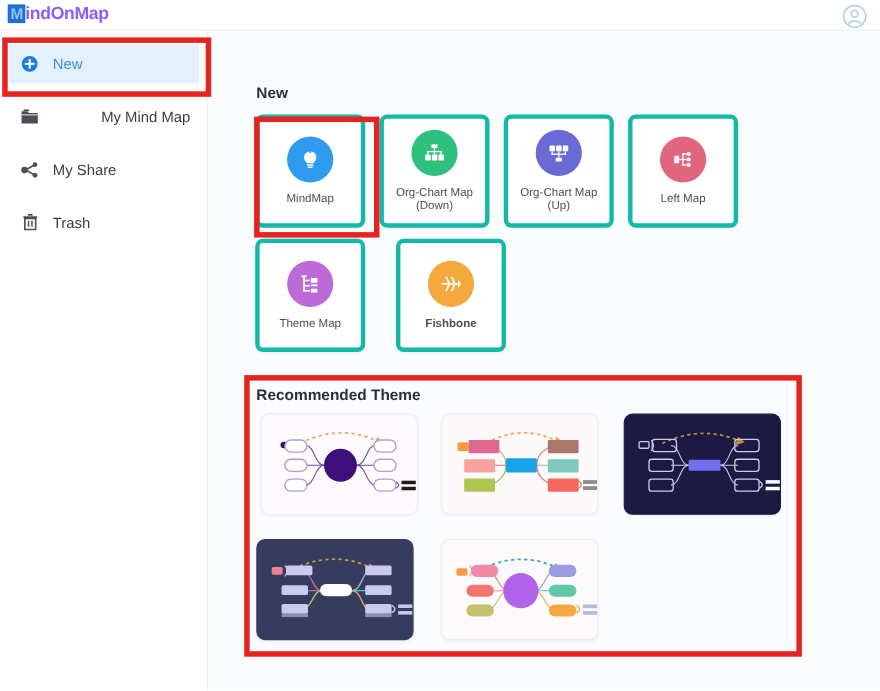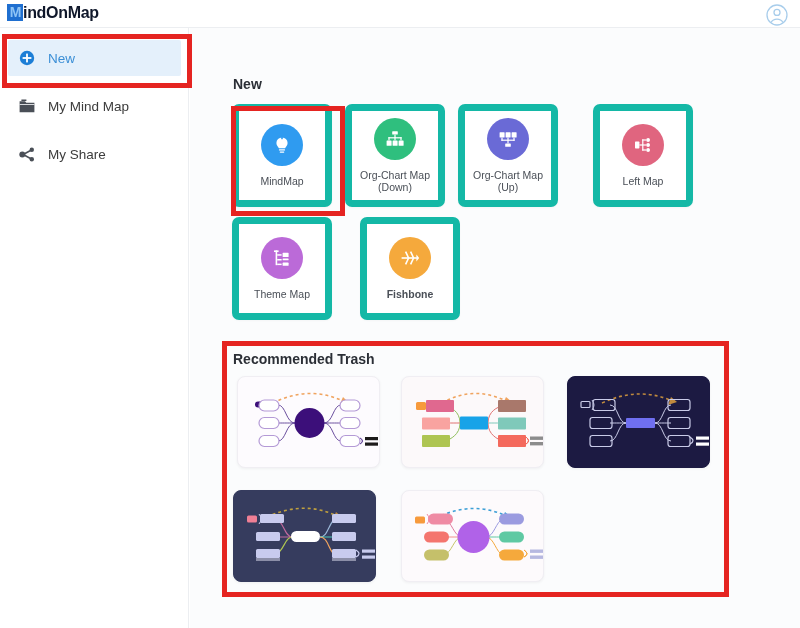--- a/index.html
+++ b/index.html
@@ -16,67 +16,67 @@
     position: absolute; left:0; top:0; width:800px; height:28px;
     background:#ffffff; border-bottom:1px solid #eceef1;
   }
   #logo { position:absolute; left:7px; top:2px; display:flex; align-items:center; height:21px; }
   .logo-m {
     width:16px; height:17px; background:#1f6fd0; color:#8fc4f5;
     font-size:14px; font-weight:bold; line-height:17px; text-align:center;
     font-family:"Liberation Sans", sans-serif; letter-spacing:-1px;
   }
   .logo-text {
-    font-size:16px; font-weight:bold; color:#0f172a; line-height:17px;
+    font-size:16px; font-weight:bold; color:#8b5cf6; line-height:17px;
     letter-spacing:-0.3px; margin-left:0px;
   }
   #avatar { position:absolute; right:12px; top:4px; width:22px; height:22px; }
 
   
   #sidebar {
     position:absolute; left:0; top:28px; width:189px; height:600px;
     background:#ffffff; border-right:1px solid #eceef1;
   }
   .nav-item {
     position:absolute; left:8px; width:173px; height:36px;
     display:flex; align-items:center; border-radius:2px;
     font-size:13.5px; color:#3c3c3c; cursor:pointer;
   }
   .nav-item.active { background:#e4f0fb; color:#3b8fd6; }
   .nav-ico { width:30px; display:flex; align-items:center; justify-content:center; margin-left:4px; }
   .nav-label { margin-left:6px; }
   #nav-new     { top:12px; }
-  #nav-mymap   { top:60px; }
+  #nav-mymap   { top:60px;gap:44px; }
   #nav-myshare { top:108px; }
   #nav-trash   { top:156px; }
 
   
   #main { position:absolute; left:190px; top:28px; width:610px; height:600px; background:#fbfcfd; }
 
   .section-title {
     position:absolute; font-size:14px; font-weight:bold; color:#2b2f36;
   }
   #new-title { left:43px; top:48px; }
 
   .card {
     position:absolute; width:100px; height:103px; background:#ffffff;
-    border:7px solid #14b8a6; border-radius:7px;
+    border:4px solid #14b8a6; border-radius:7px;
     display:flex; flex-direction:column; align-items:center; justify-content:center;
     cursor:pointer; box-shadow:0 1px 2px rgba(0,0,0,0.03);
   }
   .card-ico {
     width:42px; height:42px; border-radius:50%;
     display:flex; align-items:center; justify-content:center; margin-bottom:9px;
   }
   .card-label { font-size:10.5px; color:#4a4f57; text-align:center; line-height:12px; }
 
   #card-mindmap     { left:42px;  top:76px; }
   #card-orgdown     { left:155px; top:76px; }
   #card-orgup       { left:268px; top:76px; }
-  #card-leftmap     { left:403px; top:76px; }
+  #card-leftmap     { left:381px; top:76px; }
   #card-rightmap    { left:494px; top:76px; }
   #card-treemap     { left:42px;  top:189px; }
   #card-fishbone    { left:170px; top:189px;font-weight:bold; }
 
   
   #rec-title { left:43px; top:323px; }
   .theme-card {
     position:absolute; width:143px; height:92px; border-radius:8px;
     border:1px solid #f0eef3; overflow:hidden; cursor:pointer;
     box-shadow:0 1px 3px rgba(0,0,0,0.05);
@@ -142,20 +142,32 @@
           <line x1="4.2" y1="7.5" x2="12.4" y2="3.0" stroke="#4a4f57" stroke-width="1.5"></line>
           <line x1="4.2" y1="7.5" x2="12.4" y2="12.0" stroke="#4a4f57" stroke-width="1.5"></line>
           <circle cx="3.3" cy="7.5" r="3.0" fill="#4a4f57"></circle>
           <circle cx="12.8" cy="2.7" r="2.2" fill="#4a4f57"></circle>
           <circle cx="12.8" cy="12.3" r="2.2" fill="#4a4f57"></circle>
         </svg>
       </span>
       <span class="nav-label">My Share</span>
     </div>
 
+    <div id="nav-trash" class="nav-item">
+      <span class="nav-ico">
+        <svg width="15" height="16" viewBox="0 0 15 16">
+          <rect x="1.2" y="2.6" width="12.6" height="1.7" fill="#4a4f57"></rect>
+          <rect x="5.4" y="0.5" width="4.2" height="1.6" fill="#4a4f57"></rect>
+          <path d="M2.6 4.6 h9.8 v10.0 h-9.8 z" fill="none" stroke="#4a4f57" stroke-width="1.5"></path>
+          <rect x="5.3" y="6.6" width="1.3" height="5.6" fill="#4a4f57"></rect>
+          <rect x="8.4" y="6.6" width="1.3" height="5.6" fill="#4a4f57"></rect>
+        </svg>
+      </span>
+      <span class="nav-label">Trash</span>
+    </div>
   </div>
 
   <div id="main">
 
     <div id="new-title" class="section-title">New</div>
 
     <div id="card-mindmap" class="card">
       <div class="card-ico" style="background:#2f9bf0;">
         <svg width="22" height="22" viewBox="0 0 22 22">
           <path d="M11 3.4 a5.6 5.6 0 0 1 5.6 5.6 c0 2.6 -1.9 3.9 -2.5 5.3 h-6.2 c-0.6 -1.4 -2.5 -2.7 -2.5 -5.3 A5.6 5.6 0 0 1 11 3.4 z" fill="#ffffff"></path>
@@ -242,21 +254,21 @@
           <line x1="6.6" y1="4.6" x2="9.6" y2="11.0" stroke="#ffffff" stroke-width="1.6"></line>
           <line x1="11.6" y1="4.6" x2="14.6" y2="11.0" stroke="#ffffff" stroke-width="1.6"></line>
           <line x1="6.6" y1="17.4" x2="9.6" y2="11.0" stroke="#ffffff" stroke-width="1.6"></line>
           <line x1="11.6" y1="17.4" x2="14.6" y2="11.0" stroke="#ffffff" stroke-width="1.6"></line>
           <polygon points="17.4,7.4 20.2,11.0 17.4,14.6" fill="#ffffff"></polygon>
         </svg>
       </div>
       <div class="card-label">Fishbone</div>
     </div>
 
-    <div id="rec-title" class="section-title">Recommended Trash</div>
+    <div id="rec-title" class="section-title">Recommended Theme</div>
 
     <div id="theme-1" class="theme-card">
       <svg width="143" height="92" viewBox="0 0 143 92">
         <path d="M35 26 Q71 8 105 24" fill="none" stroke="#f0a35e" stroke-width="1.6" stroke-dasharray="3 3"></path>
         <polygon points="105,20 110,25 102,27" fill="#f0a35e"></polygon>
         <path d="M57 46 C48 46 48 28 40 28" fill="none" stroke="#6b4f9e" stroke-width="1"></path>
         <path d="M57 46 C48 46 48 46 40 46" fill="none" stroke="#6b4f9e" stroke-width="1"></path>
         <path d="M57 46 C48 46 48 64 40 64" fill="none" stroke="#6b4f9e" stroke-width="1"></path>
         <path d="M86 46 C95 46 95 28 103 28" fill="none" stroke="#6b4f9e" stroke-width="1"></path>
         <path d="M86 46 C95 46 95 46 103 46" fill="none" stroke="#6b4f9e" stroke-width="1"></path>

